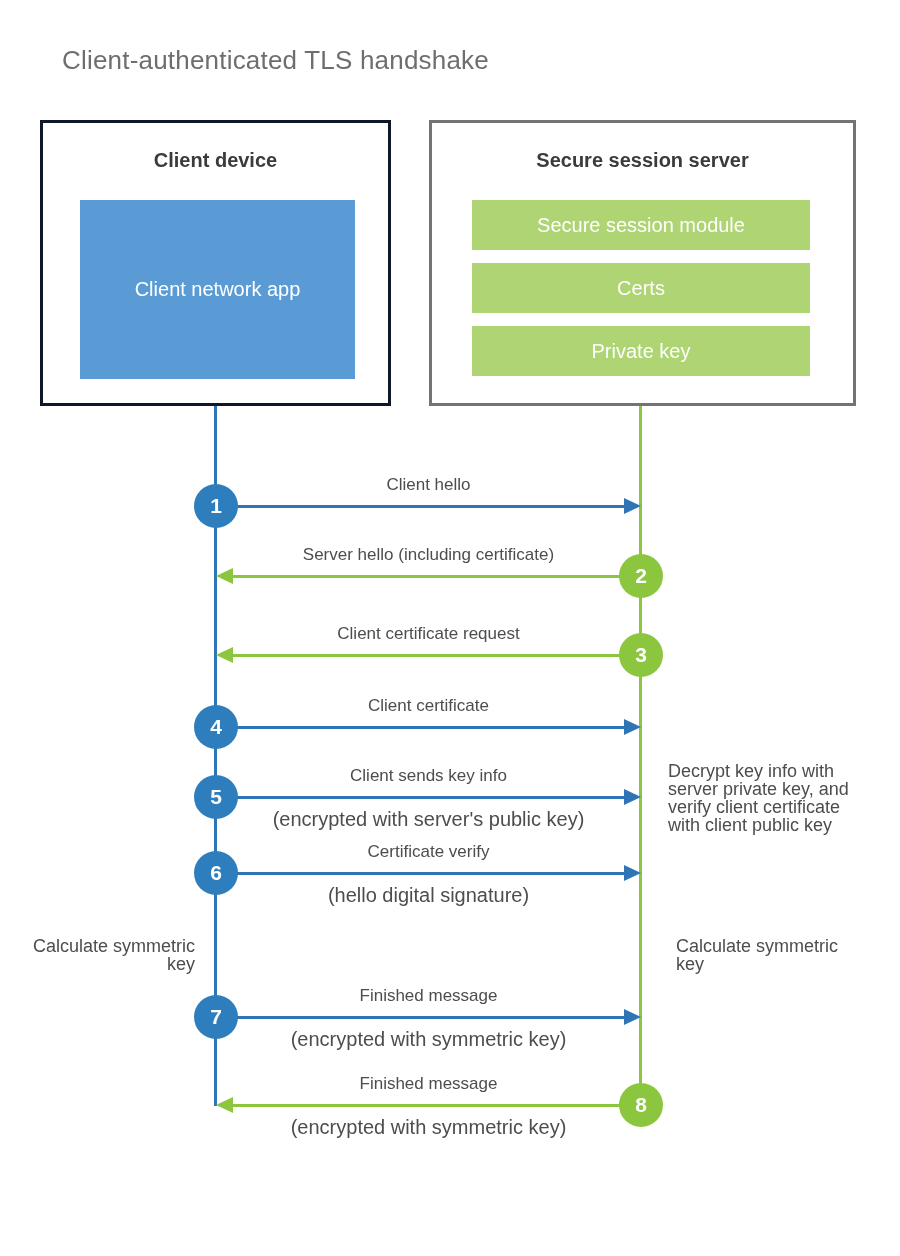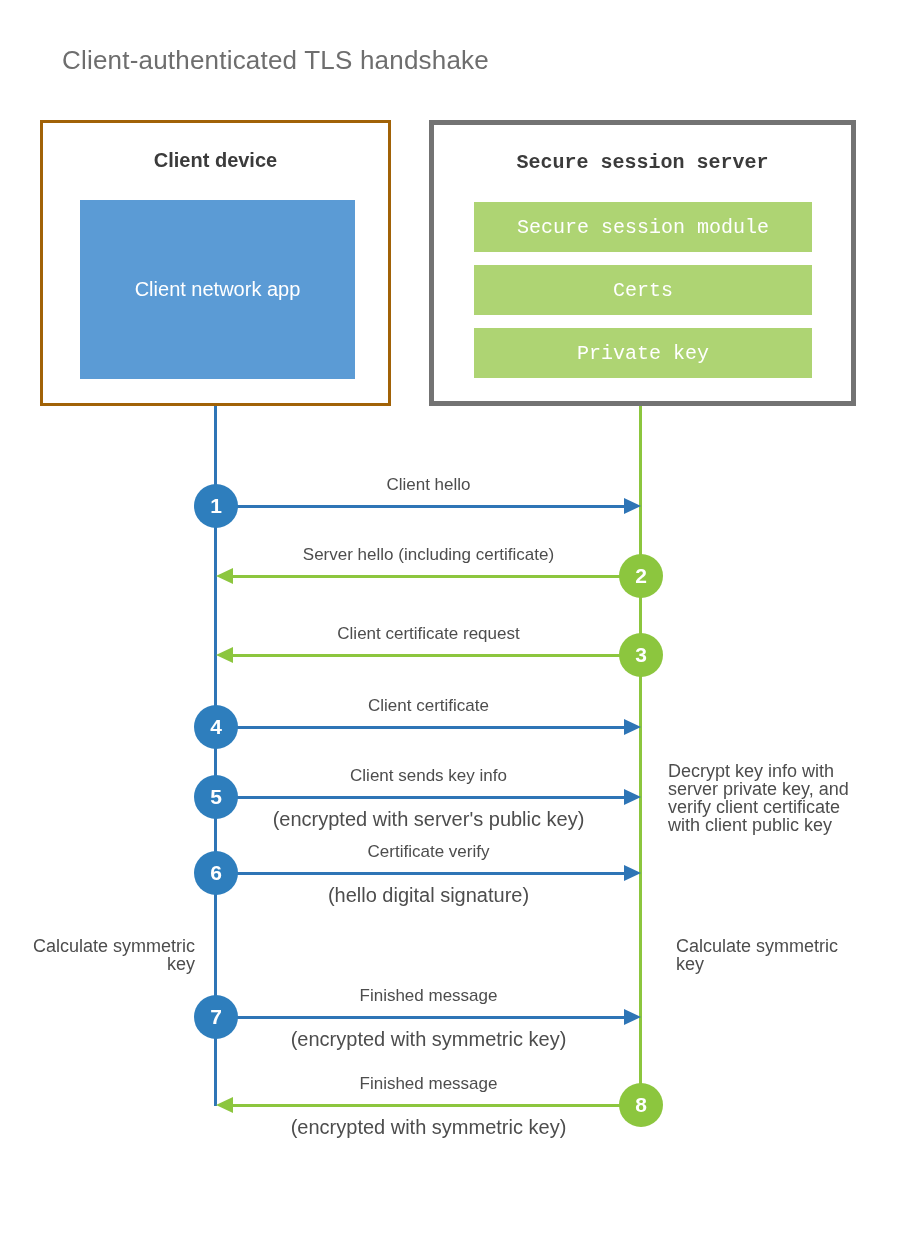--- a/index.html
+++ b/index.html
@@ -30,29 +30,28 @@
   .party-box {
     position: absolute;
     background: #ffffff;
     box-sizing: border-box;
   }
   #client-box {
     left: 40px;
     top: 120px;
     width: 351px;
     height: 286px;
-    border: 3px solid #a16207;
+    border: 3px solid #0f172a;
   }
   #server-box {
     left: 429px;
     top: 120px;
     width: 427px;
     height: 286px;
-    border: 5px solid #737373;
-    font-family: Liberation Mono, monospace;
+    border: 3px solid #737373;
   }
   .party-title {
     position: absolute;
     left: 0;
     right: 0;
     top: 26px;
     text-align: center;
     font-size: 20px;
     font-weight: bold;
     color: #3b3b3b;

